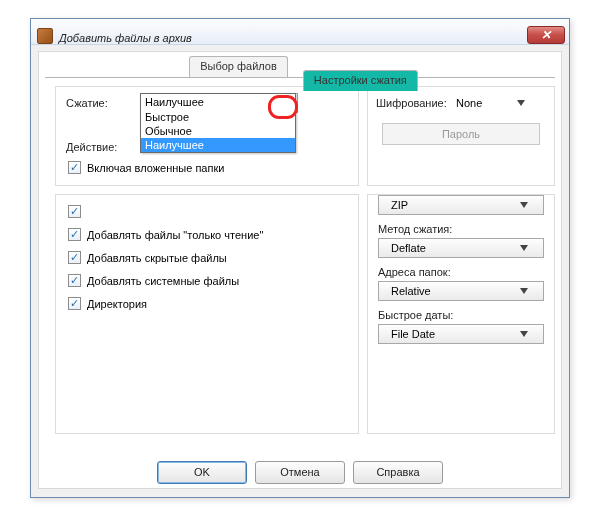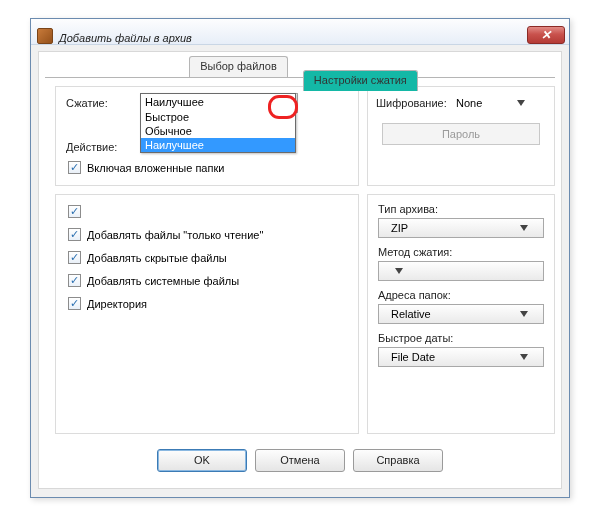--- a/index.html
+++ b/index.html
@@ -175,21 +175,21 @@
     position:absolute;
     left:223px; top:17px;
     width:30px;height:24px;
     border:3px solid #e22;
     border-radius:11px;
     z-index:60;
     pointer-events:none;
   }
   .buttons {
     position:absolute;
-    bottom:16px; left:0; right:0;
+    bottom:4px; left:0; right:0;
     display:flex;
     justify-content:center;
     gap:8px;
   }
   .btn {
     width:90px; height:23px;
     border:1px solid #9a9a9a;
     background:linear-gradient(#fdfdfd,#e5e5e5);
     border-radius:3px;
     text-align:center;
@@ -281,31 +281,31 @@
             <div class="checkbox">✓</div>
             <span>Добавлять системные файлы</span>
           </div>
         <div class="checkbox-row">
             <div class="checkbox">✓</div>
             <span>Директория</span>
           </div>
       </div>
 
       <div class="groupbox gb-botright">
-        <div class="field-label">Тип архива:</div>
         <div class="full-combo">
           <span class="combo-text">ZIP</span>
           <span class="combo-arrow">
               <svg viewBox="0 0 8 6">
                 <path d="M0 0 L8 0 L4 6 Z" fill="#444"></path>
               </svg>
             </span>
         </div>
         <div class="field-label">Метод сжатия:</div>
         <div class="full-combo">
+          <span class="combo-text">Deflate</span>
           <span class="combo-arrow">
               <svg viewBox="0 0 8 6">
                 <path d="M0 0 L8 0 L4 6 Z" fill="#444"></path>
               </svg>
             </span>
         </div>
         <div class="field-label">Адреса папок:</div>
         <div class="full-combo">
           <span class="combo-text">Relative</span>
           <span class="combo-arrow">

